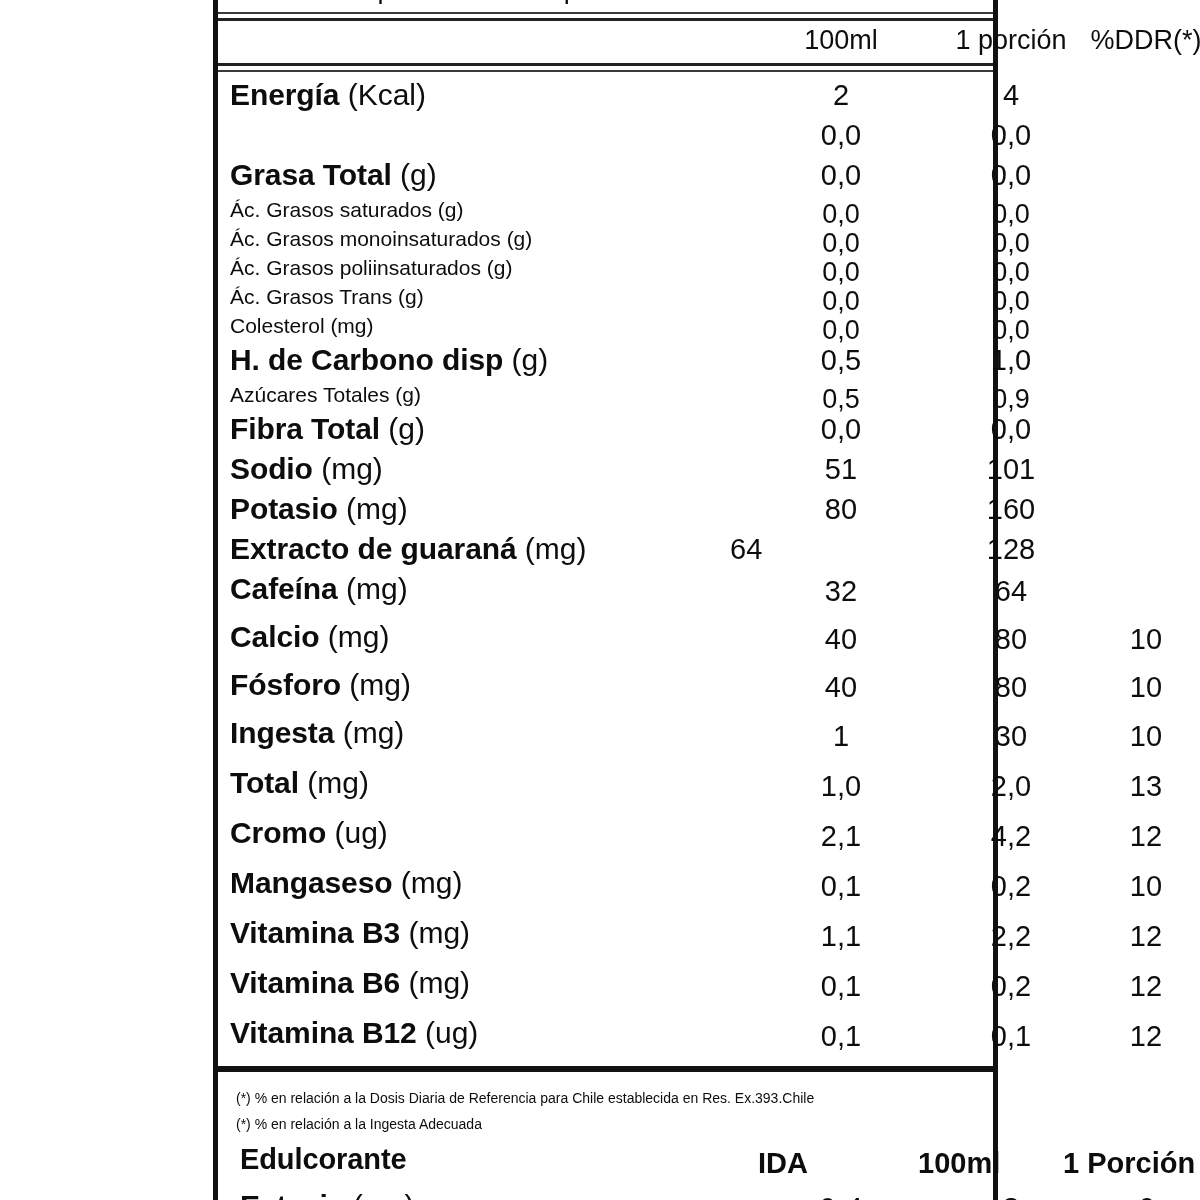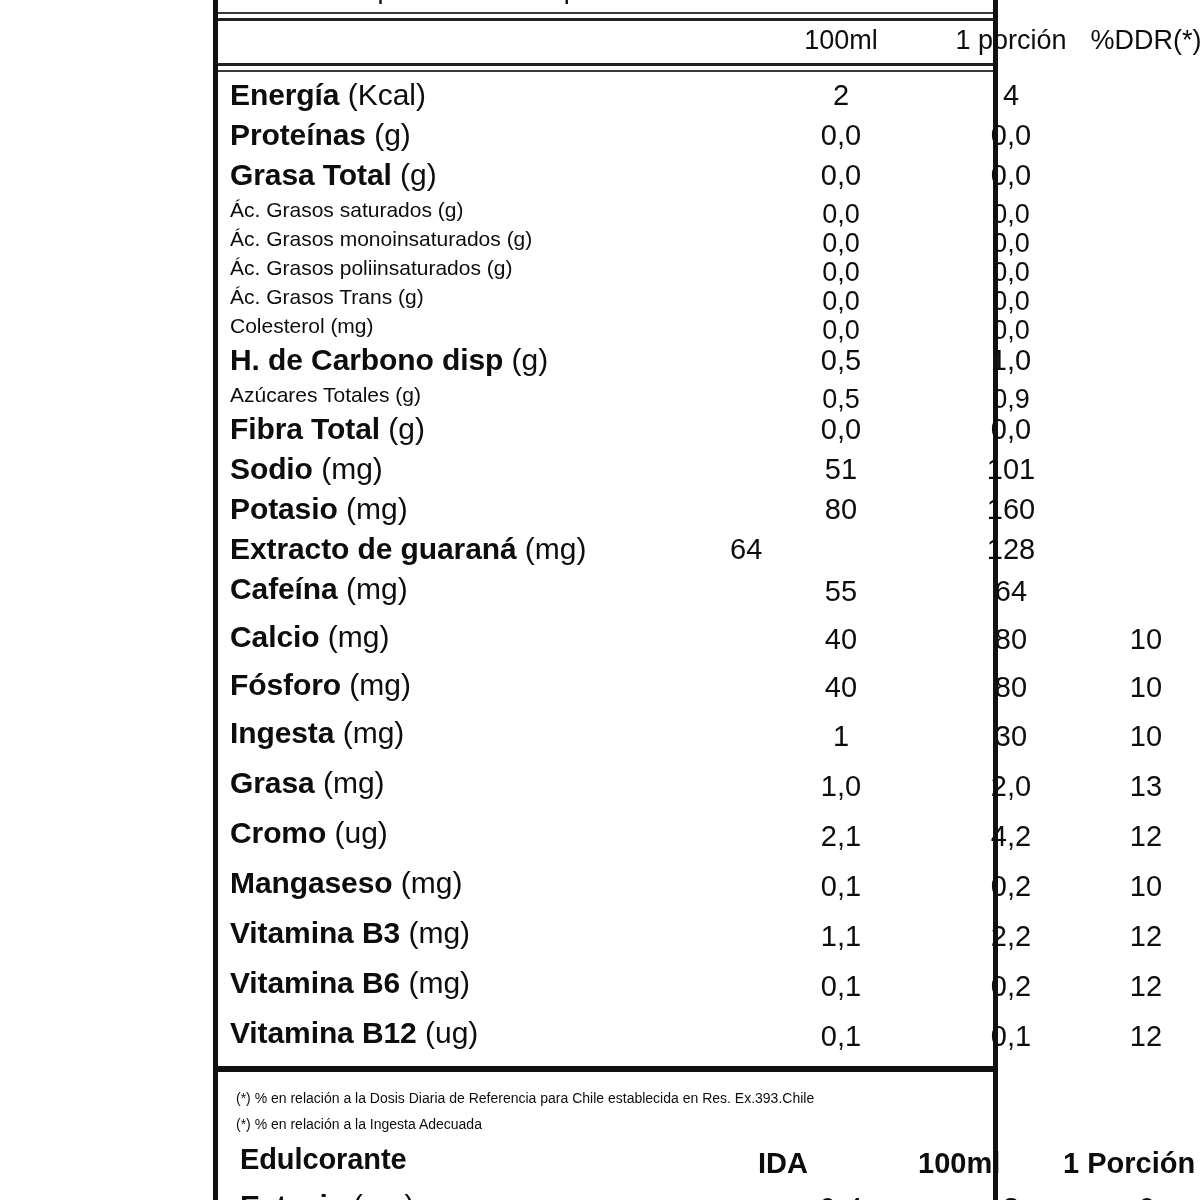--- a/index.html
+++ b/index.html
@@ -165,38 +165,38 @@
     <span class="c2">1 porción</span>
     <span class="c3">%DDR(*)</span>
   </div>
 
   <div class="rule-med"></div>
   <div class="gap4"></div>
   <div class="rule-thin"></div>
 
   <div class="body" id="rows">
       <div class="r major"><span class="nm"><b>Energía</b><span class="u"> (Kcal)</span></span><span class="c1">2</span><span class="c2">4</span><span class="c3"></span></div>
-      <div class="r major"><span class="nm"><b>Proteínas</b><span class="u"> (g)</span></span><span class="c1">0,0</span><span class="c2">0,0</span><span class="c3"></span></div>
+      <div class="r major"><span class="c1">0,0</span><span class="c2">0,0</span><span class="c3"></span></div>
       <div class="r major"><span class="nm"><b>Grasa Total</b><span class="u"> (g)</span></span><span class="c1">0,0</span><span class="c2">0,0</span><span class="c3"></span></div>
       <div class="r minor"><span class="nm">Ác. Grasos saturados (g)</span><span class="c1">0,0</span><span class="c2">0,0</span><span class="c3"></span></div>
       <div class="r minor"><span class="nm">Ác. Grasos monoinsaturados (g)</span><span class="c1">0,0</span><span class="c2">0,0</span><span class="c3"></span></div>
       <div class="r minor"><span class="nm">Ác. Grasos poliinsaturados (g)</span><span class="c1">0,0</span><span class="c2">0,0</span><span class="c3"></span></div>
       <div class="r minor"><span class="nm">Ác. Grasos Trans (g)</span><span class="c1">0,0</span><span class="c2">0,0</span><span class="c3"></span></div>
       <div class="r minor"><span class="nm">Colesterol (mg)</span><span class="c1">0,0</span><span class="c2">0,0</span><span class="c3"></span></div>
       <div class="r major"><span class="nm"><b>H. de Carbono disp</b><span class="u"> (g)</span></span><span class="c1">0,5</span><span class="c2">1,0</span><span class="c3"></span></div>
       <div class="r minor"><span class="nm">Azúcares Totales (g)</span><span class="c1">0,5</span><span class="c2">0,9</span><span class="c3"></span></div>
       <div class="r major"><span class="nm"><b>Fibra Total</b><span class="u"> (g)</span></span><span class="c1">0,0</span><span class="c2">0,0</span><span class="c3"></span></div>
       <div class="r major"><span class="nm"><b>Sodio</b><span class="u"> (mg)</span></span><span class="c1">51</span><span class="c2">101</span><span class="c3"></span></div>
       <div class="r major"><span class="nm"><b>Potasio</b><span class="u"> (mg)</span></span><span class="c1">80</span><span class="c2">160</span><span class="c3"></span></div>
       <div class="r major wide"><span class="nm"><b>Extracto de guaraná</b><span class="u"> (mg)</span></span><span class="c1">64</span><span class="c2">128</span><span class="c3"></span></div>
-      <div class="r loose"><span class="nm"><b>Cafeína</b><span class="u"> (mg)</span></span><span class="c1">55</span><span class="c2">64</span><span class="c3"></span></div>
+      <div class="r loose"><span class="nm"><b>Cafeína</b><span class="u"> (mg)</span></span><span class="c1">32</span><span class="c2">64</span><span class="c3"></span></div>
       <div class="r loose"><span class="nm"><b>Calcio</b><span class="u"> (mg)</span></span><span class="c1">40</span><span class="c2">80</span><span class="c3">10</span></div>
       <div class="r loose"><span class="nm"><b>Fósforo</b><span class="u"> (mg)</span></span><span class="c1">40</span><span class="c2">80</span><span class="c3">10</span></div>
       <div class="r looser"><span class="nm"><b>Ingesta</b><span class="u"> (mg)</span></span><span class="c1">1</span><span class="c2">30</span><span class="c3">10</span></div>
-      <div class="r looser"><span class="nm"><b>Grasa</b><span class="u"> (mg)</span></span><span class="c1">1,0</span><span class="c2">2,0</span><span class="c3">13</span></div>
+      <div class="r looser"><span class="nm"><b>Total</b><span class="u"> (mg)</span></span><span class="c1">1,0</span><span class="c2">2,0</span><span class="c3">13</span></div>
       <div class="r looser"><span class="nm"><b>Cromo</b><span class="u"> (ug)</span></span><span class="c1">2,1</span><span class="c2">4,2</span><span class="c3">12</span></div>
       <div class="r looser"><span class="nm"><b>Mangaseso</b><span class="u"> (mg)</span></span><span class="c1">0,1</span><span class="c2">0,2</span><span class="c3">10</span></div>
       <div class="r looser"><span class="nm"><b>Vitamina B3</b><span class="u"> (mg)</span></span><span class="c1">1,1</span><span class="c2">2,2</span><span class="c3">12</span></div>
       <div class="r looser"><span class="nm"><b>Vitamina B6</b><span class="u"> (mg)</span></span><span class="c1">0,1</span><span class="c2">0,2</span><span class="c3">12</span></div>
       <div class="r looser"><span class="nm"><b>Vitamina B12</b><span class="u"> (ug)</span></span><span class="c1">0,1</span><span class="c2">0,1</span><span class="c3">12</span></div>
     </div>
 
   <div class="rule-thick"></div>
   <div class="gap4"></div>
 

